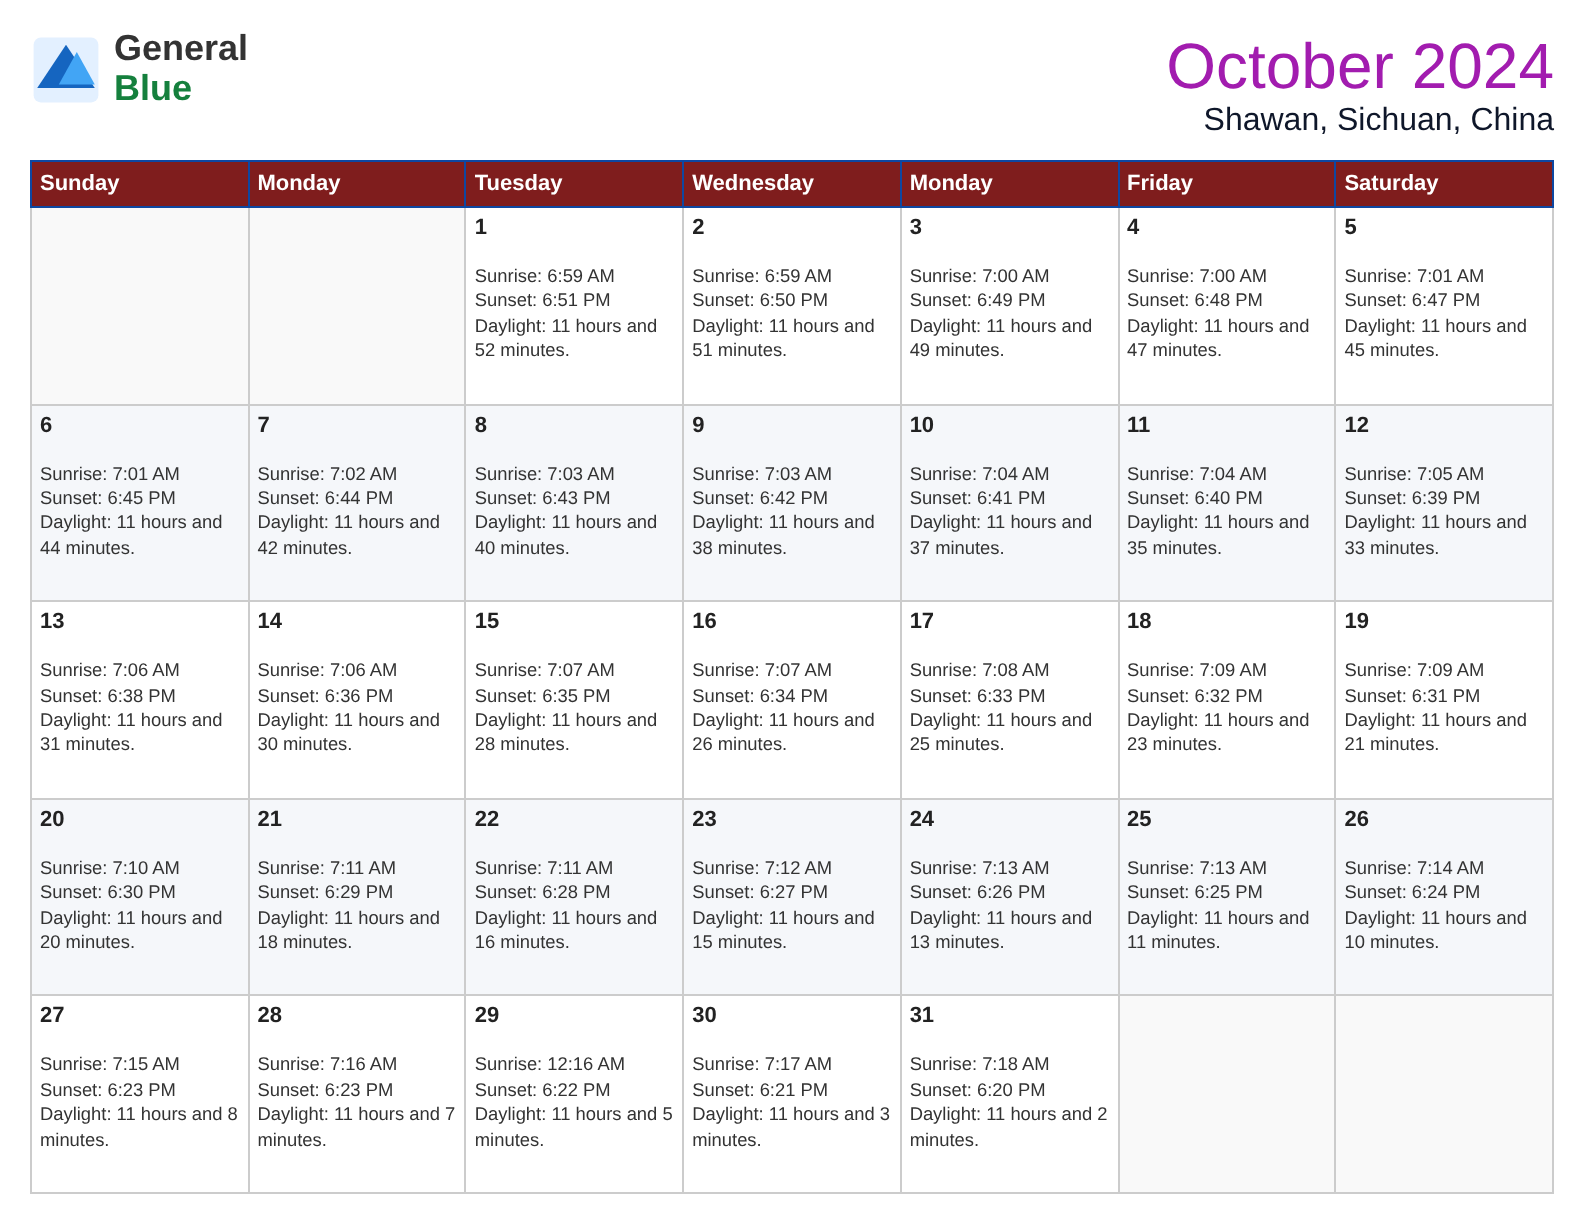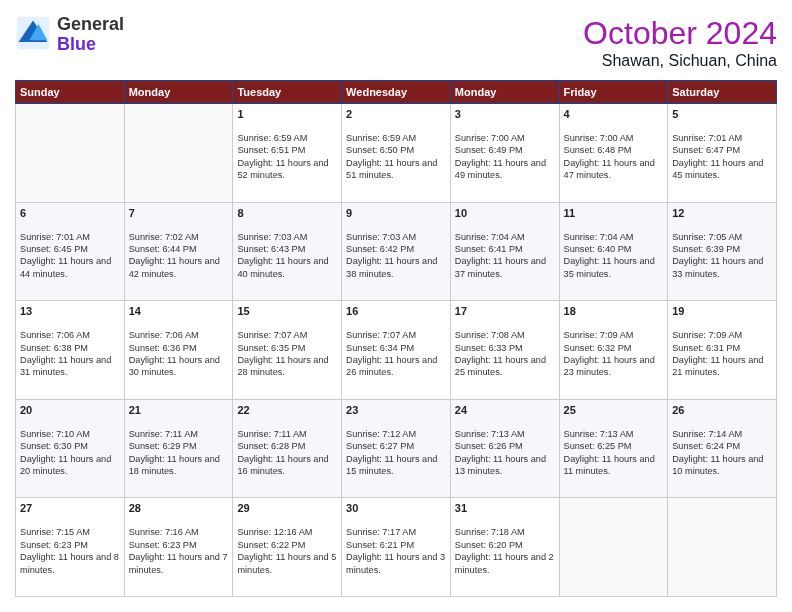--- a/index.html
+++ b/index.html
@@ -18,34 +18,34 @@
       flex-direction: column;
     }
     .header {
       display: flex;
       justify-content: space-between;
       align-items: flex-start;
       margin-bottom: 10px;
     }
     .logo {
       display: flex;
-      align-items: flex-start;
+      align-items: center;
       gap: 6px;
     }
     .logo-icon {
       width: 36px;
       height: 36px;
     }
     .logo-text {
       font-size: 18px;
       font-weight: bold;
       line-height: 1.1;
     }
     .logo-text .general { color: #333; }
-    .logo-text .blue { color: #6d28d9; }
+    .logo-text .blue { color: #15803d; }
     .title-block {
       text-align: right;
     }
     .month-title {
       font-size: 32px;
       font-weight: normal;
       color: #a21caf;
     }
     .location {
       font-size: 16px;

